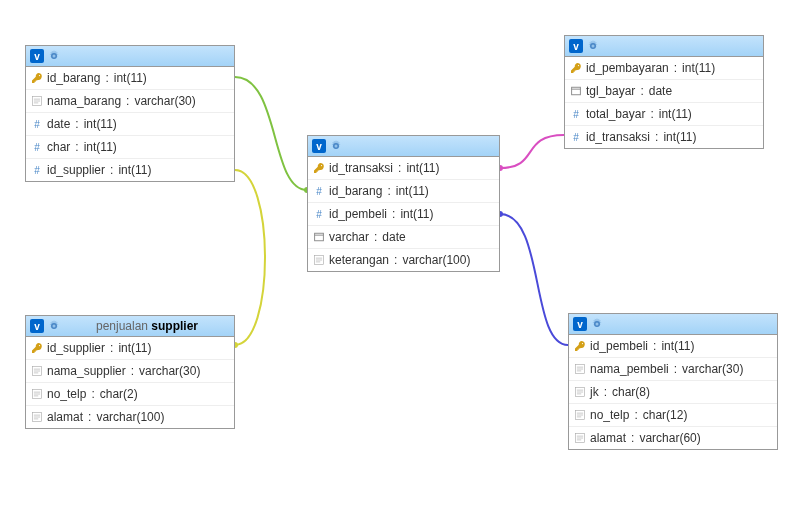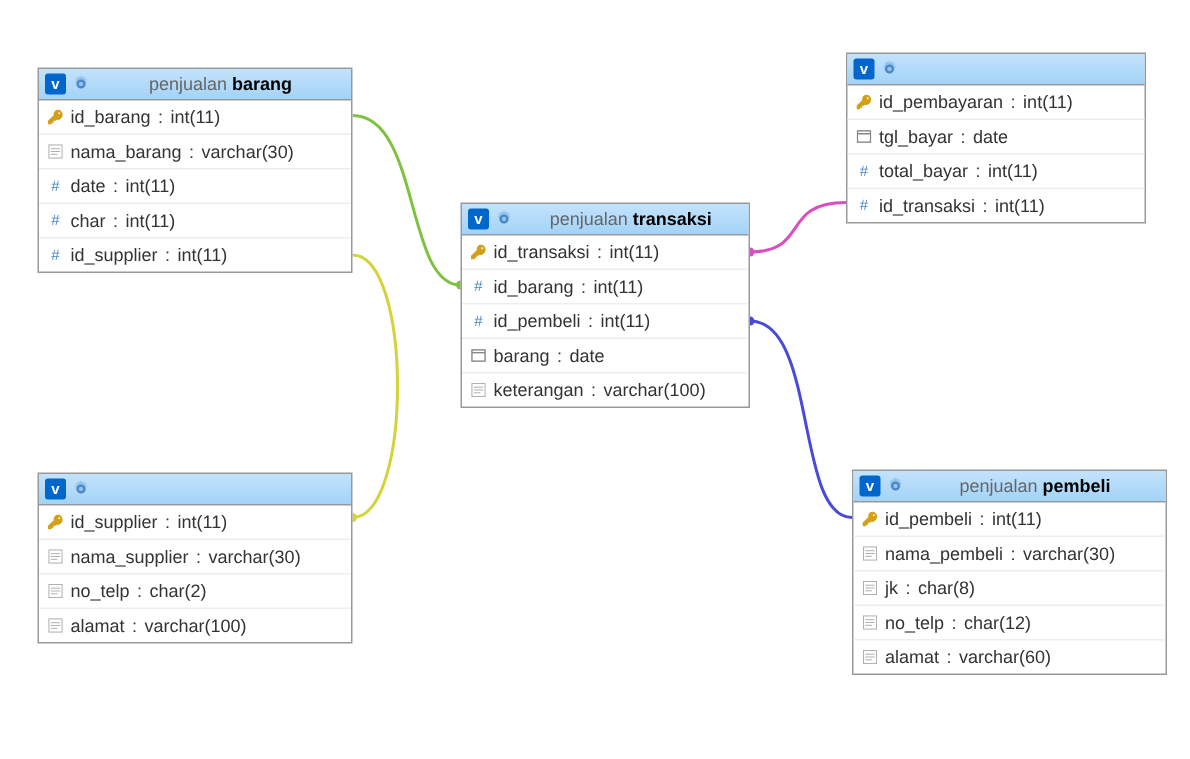--- a/index.html
+++ b/index.html
@@ -94,24 +94,20 @@
 
 <div class="table-box" style="left:25px; top:45px; width:210px;">
   <div class="table-header">
     <span class="v-icon">v</span>
     <span class="gear-icon">
       <svg viewBox="0 0 16 16" width="12" height="12" fill="currentColor">
           <path d="M8 4a4 4 0 100 8 4 4 0 000-8zm0 6a2 2 0 110-4 2 2 0 010 4z"></path>
           <path d="M8 0l1 2 2-1 0 2 2 0-1 2 2 1-2 1 1 2-2 0 0 2-2-1-1 2-1-2-2 1 0-2-2 0 1-2-2-1 2-1-1-2 2 0 0-2 2 1z" opacity="0.3"></path>
         </svg>
     </span>
-    <span class="table-title">
-      <span class="db-name">penjualan</span>
-      <span class="tbl-name">barang</span>
-    </span>
   </div>
   <div class="columns">
       <div class="column-row">
         <span class="col-icon key-icon">
           <svg width="10" height="10" viewBox="0 0 16 16">
             <path fill="#d4a017" d="M11 0a5 5 0 00-4.9 6L0 12v4h4v-2h2v-2h2l1-1a5 5 0 102-11zm1 3a1 1 0 110 2 1 1 0 010-2z"></path>
           </svg>
         </span>
         <span>id_barang</span>
         <span> : </span>
@@ -153,24 +149,20 @@
 
 <div class="table-box" style="left:307px; top:135px; width:193px;">
   <div class="table-header">
     <span class="v-icon">v</span>
     <span class="gear-icon">
       <svg viewBox="0 0 16 16" width="12" height="12" fill="currentColor">
           <path d="M8 4a4 4 0 100 8 4 4 0 000-8zm0 6a2 2 0 110-4 2 2 0 010 4z"></path>
           <path d="M8 0l1 2 2-1 0 2 2 0-1 2 2 1-2 1 1 2-2 0 0 2-2-1-1 2-1-2-2 1 0-2-2 0 1-2-2-1 2-1-1-2 2 0 0-2 2 1z" opacity="0.3"></path>
         </svg>
     </span>
-    <span class="table-title">
-      <span class="db-name">penjualan</span>
-      <span class="tbl-name">transaksi</span>
-    </span>
   </div>
   <div class="columns">
       <div class="column-row">
         <span class="col-icon key-icon">
           <svg width="10" height="10" viewBox="0 0 16 16">
             <path fill="#d4a017" d="M11 0a5 5 0 00-4.9 6L0 12v4h4v-2h2v-2h2l1-1a5 5 0 102-11zm1 3a1 1 0 110 2 1 1 0 010-2z"></path>
           </svg>
         </span>
         <span>id_transaksi</span>
         <span> : </span>
@@ -188,21 +180,21 @@
         <span> : </span>
         <span>int(11)</span>
       </div>
       <div class="column-row">
         <span class="col-icon date-icon">
           <svg width="10" height="10" viewBox="0 0 16 16">
             <rect x="1" y="2" width="14" height="12" fill="none" stroke="#888" stroke-width="1.5"></rect>
             <line x1="1" y1="5" x2="15" y2="5" stroke="#888" stroke-width="1.5"></line>
           </svg>
         </span>
-        <span>barang</span>
+        <span>varchar</span>
         <span> : </span>
         <span>date</span>
       </div>
       <div class="column-row">
         <span class="col-icon text-icon">
           <svg width="10" height="10" viewBox="0 0 16 16">
             <rect x="1" y="1" width="14" height="14" fill="none" stroke="#aaa" stroke-width="1"></rect>
             <line x1="3" y1="5" x2="13" y2="5" stroke="#aaa"></line>
             <line x1="3" y1="8" x2="13" y2="8" stroke="#aaa"></line>
             <line x1="3" y1="11" x2="10" y2="11" stroke="#aaa"></line>
@@ -264,20 +256,24 @@
 
 <div class="table-box" style="left:25px; top:315px; width:210px;">
   <div class="table-header">
     <span class="v-icon">v</span>
     <span class="gear-icon">
       <svg viewBox="0 0 16 16" width="12" height="12" fill="currentColor">
           <path d="M8 4a4 4 0 100 8 4 4 0 000-8zm0 6a2 2 0 110-4 2 2 0 010 4z"></path>
           <path d="M8 0l1 2 2-1 0 2 2 0-1 2 2 1-2 1 1 2-2 0 0 2-2-1-1 2-1-2-2 1 0-2-2 0 1-2-2-1 2-1-1-2 2 0 0-2 2 1z" opacity="0.3"></path>
         </svg>
     </span>
+    <span class="table-title">
+      <span class="db-name">penjualan</span>
+      <span class="tbl-name">supplier</span>
+    </span>
   </div>
   <div class="columns">
       <div class="column-row">
         <span class="col-icon key-icon">
           <svg width="10" height="10" viewBox="0 0 16 16">
             <path fill="#d4a017" d="M11 0a5 5 0 00-4.9 6L0 12v4h4v-2h2v-2h2l1-1a5 5 0 102-11zm1 3a1 1 0 110 2 1 1 0 010-2z"></path>
           </svg>
         </span>
         <span>id_supplier</span>
         <span> : </span>
@@ -327,24 +323,20 @@
 
 <div class="table-box" style="left:568px; top:313px; width:210px;">
   <div class="table-header">
     <span class="v-icon">v</span>
     <span class="gear-icon">
       <svg viewBox="0 0 16 16" width="12" height="12" fill="currentColor">
           <path d="M8 4a4 4 0 100 8 4 4 0 000-8zm0 6a2 2 0 110-4 2 2 0 010 4z"></path>
           <path d="M8 0l1 2 2-1 0 2 2 0-1 2 2 1-2 1 1 2-2 0 0 2-2-1-1 2-1-2-2 1 0-2-2 0 1-2-2-1 2-1-1-2 2 0 0-2 2 1z" opacity="0.3"></path>
         </svg>
     </span>
-    <span class="table-title">
-      <span class="db-name">penjualan</span>
-      <span class="tbl-name">pembeli</span>
-    </span>
   </div>
   <div class="columns">
       <div class="column-row">
         <span class="col-icon key-icon">
           <svg width="10" height="10" viewBox="0 0 16 16">
             <path fill="#d4a017" d="M11 0a5 5 0 00-4.9 6L0 12v4h4v-2h2v-2h2l1-1a5 5 0 102-11zm1 3a1 1 0 110 2 1 1 0 010-2z"></path>
           </svg>
         </span>
         <span>id_pembeli</span>
         <span> : </span>

